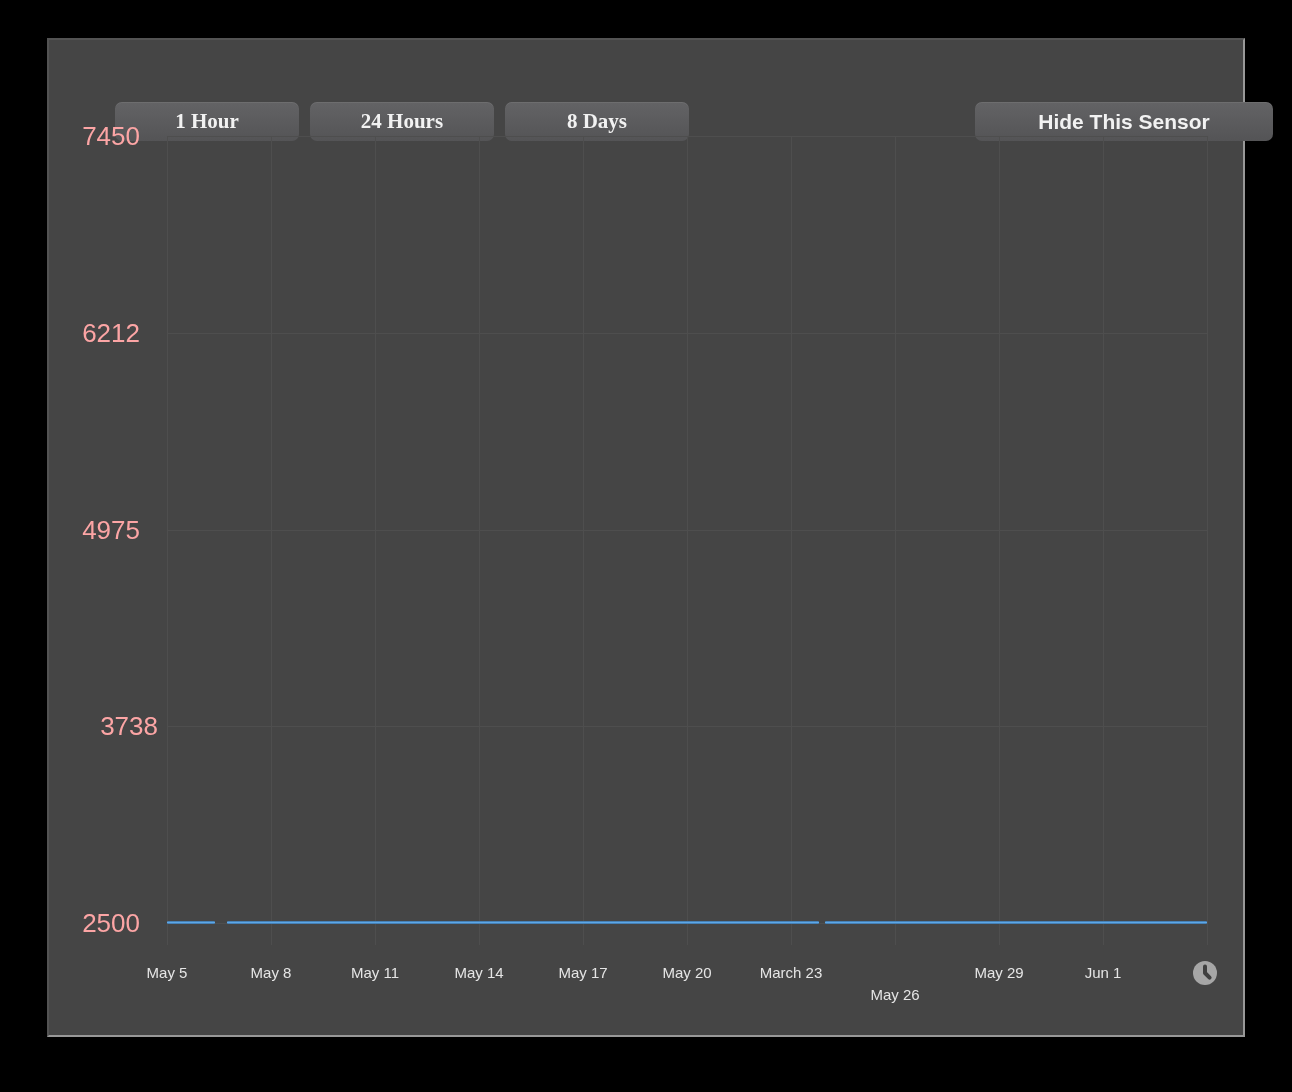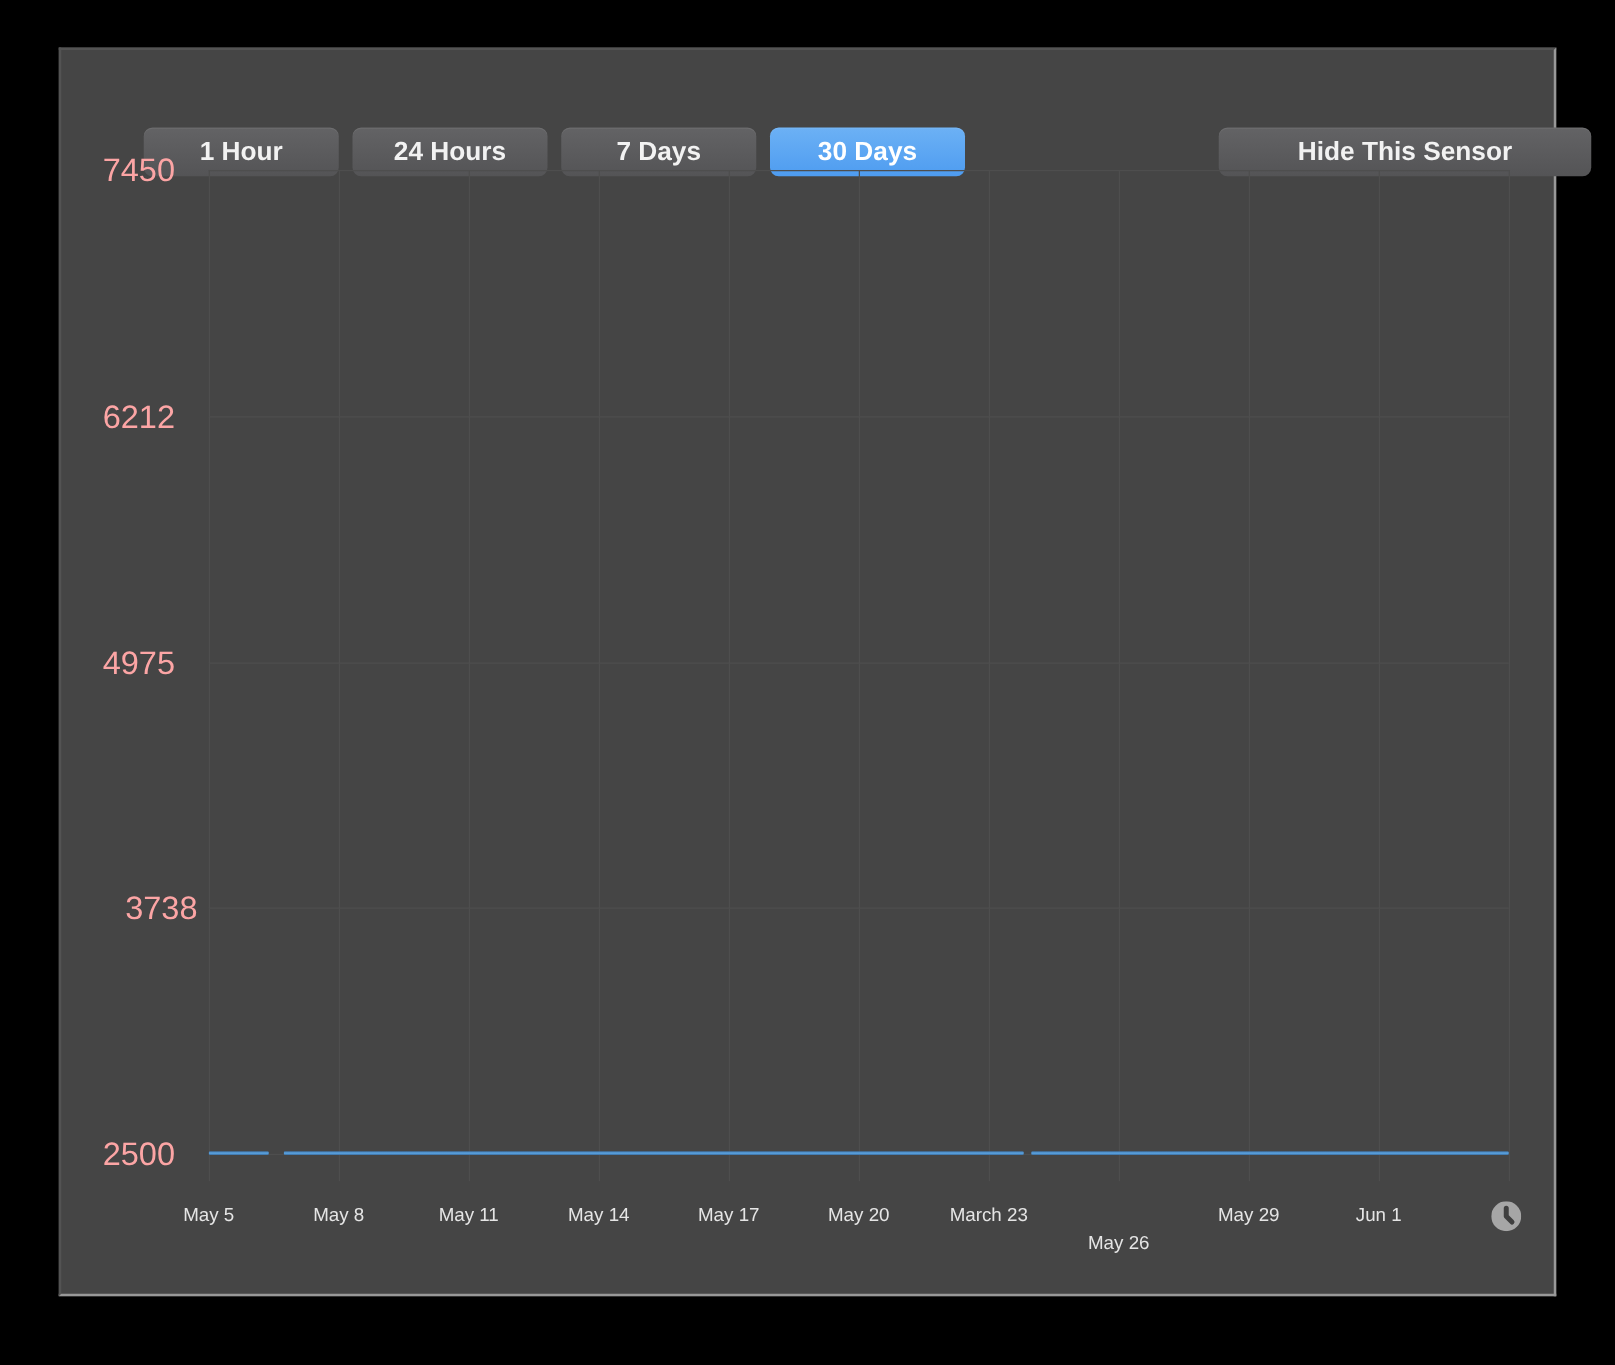--- a/index.html
+++ b/index.html
@@ -35,21 +35,21 @@
     border-radius: 7px;
     font-family: "Liberation Sans", sans-serif;
     font-size: 21px;
     font-weight: 600;
     color: #f2f2f2;
     background: linear-gradient(180deg, #636365 0%, #545456 100%);
     box-shadow: inset 0 1px 0 rgba(255,255,255,0.07);
     cursor: pointer;
     white-space: nowrap;
   }
-  .range-btn { width: 156px; }
+  .range-btn { width: 184px; font-family: Liberation Serif, serif; }
   .btn.selected {
     background: linear-gradient(180deg, #6cb1f5 0%, #4e9cf0 100%);
     color: #ffffff;
   }
   #hide-sensor-button {
     position: absolute;
     left: 926px; top: 62px;
     width: 298px;
   }
   
@@ -96,22 +96,21 @@
 </head>
 <body>
 
 <div id="screen">
   <div id="window">
 
     <div id="range-group">
 
     <button class="btn range-btn">1 Hour</button>
         <button class="btn range-btn">24 Hours</button>
-        <button class="btn range-btn">7 Days</button>
-        <button class="btn range-btn selected">30 Days</button>
+        <button class="btn range-btn">8 Days</button>
       </div>
 
     <button id="hide-sensor-button" class="btn">Hide This Sensor</button>
   </div>
 
   <div id="chart">
 
   <div class="vgrid" style="left: 167px; top: 136px; height: 809px;"></div>
       <div class="vgrid" style="left: 271px; top: 136px; height: 809px;"></div>
       <div class="vgrid" style="left: 375px; top: 136px; height: 809px;"></div>

